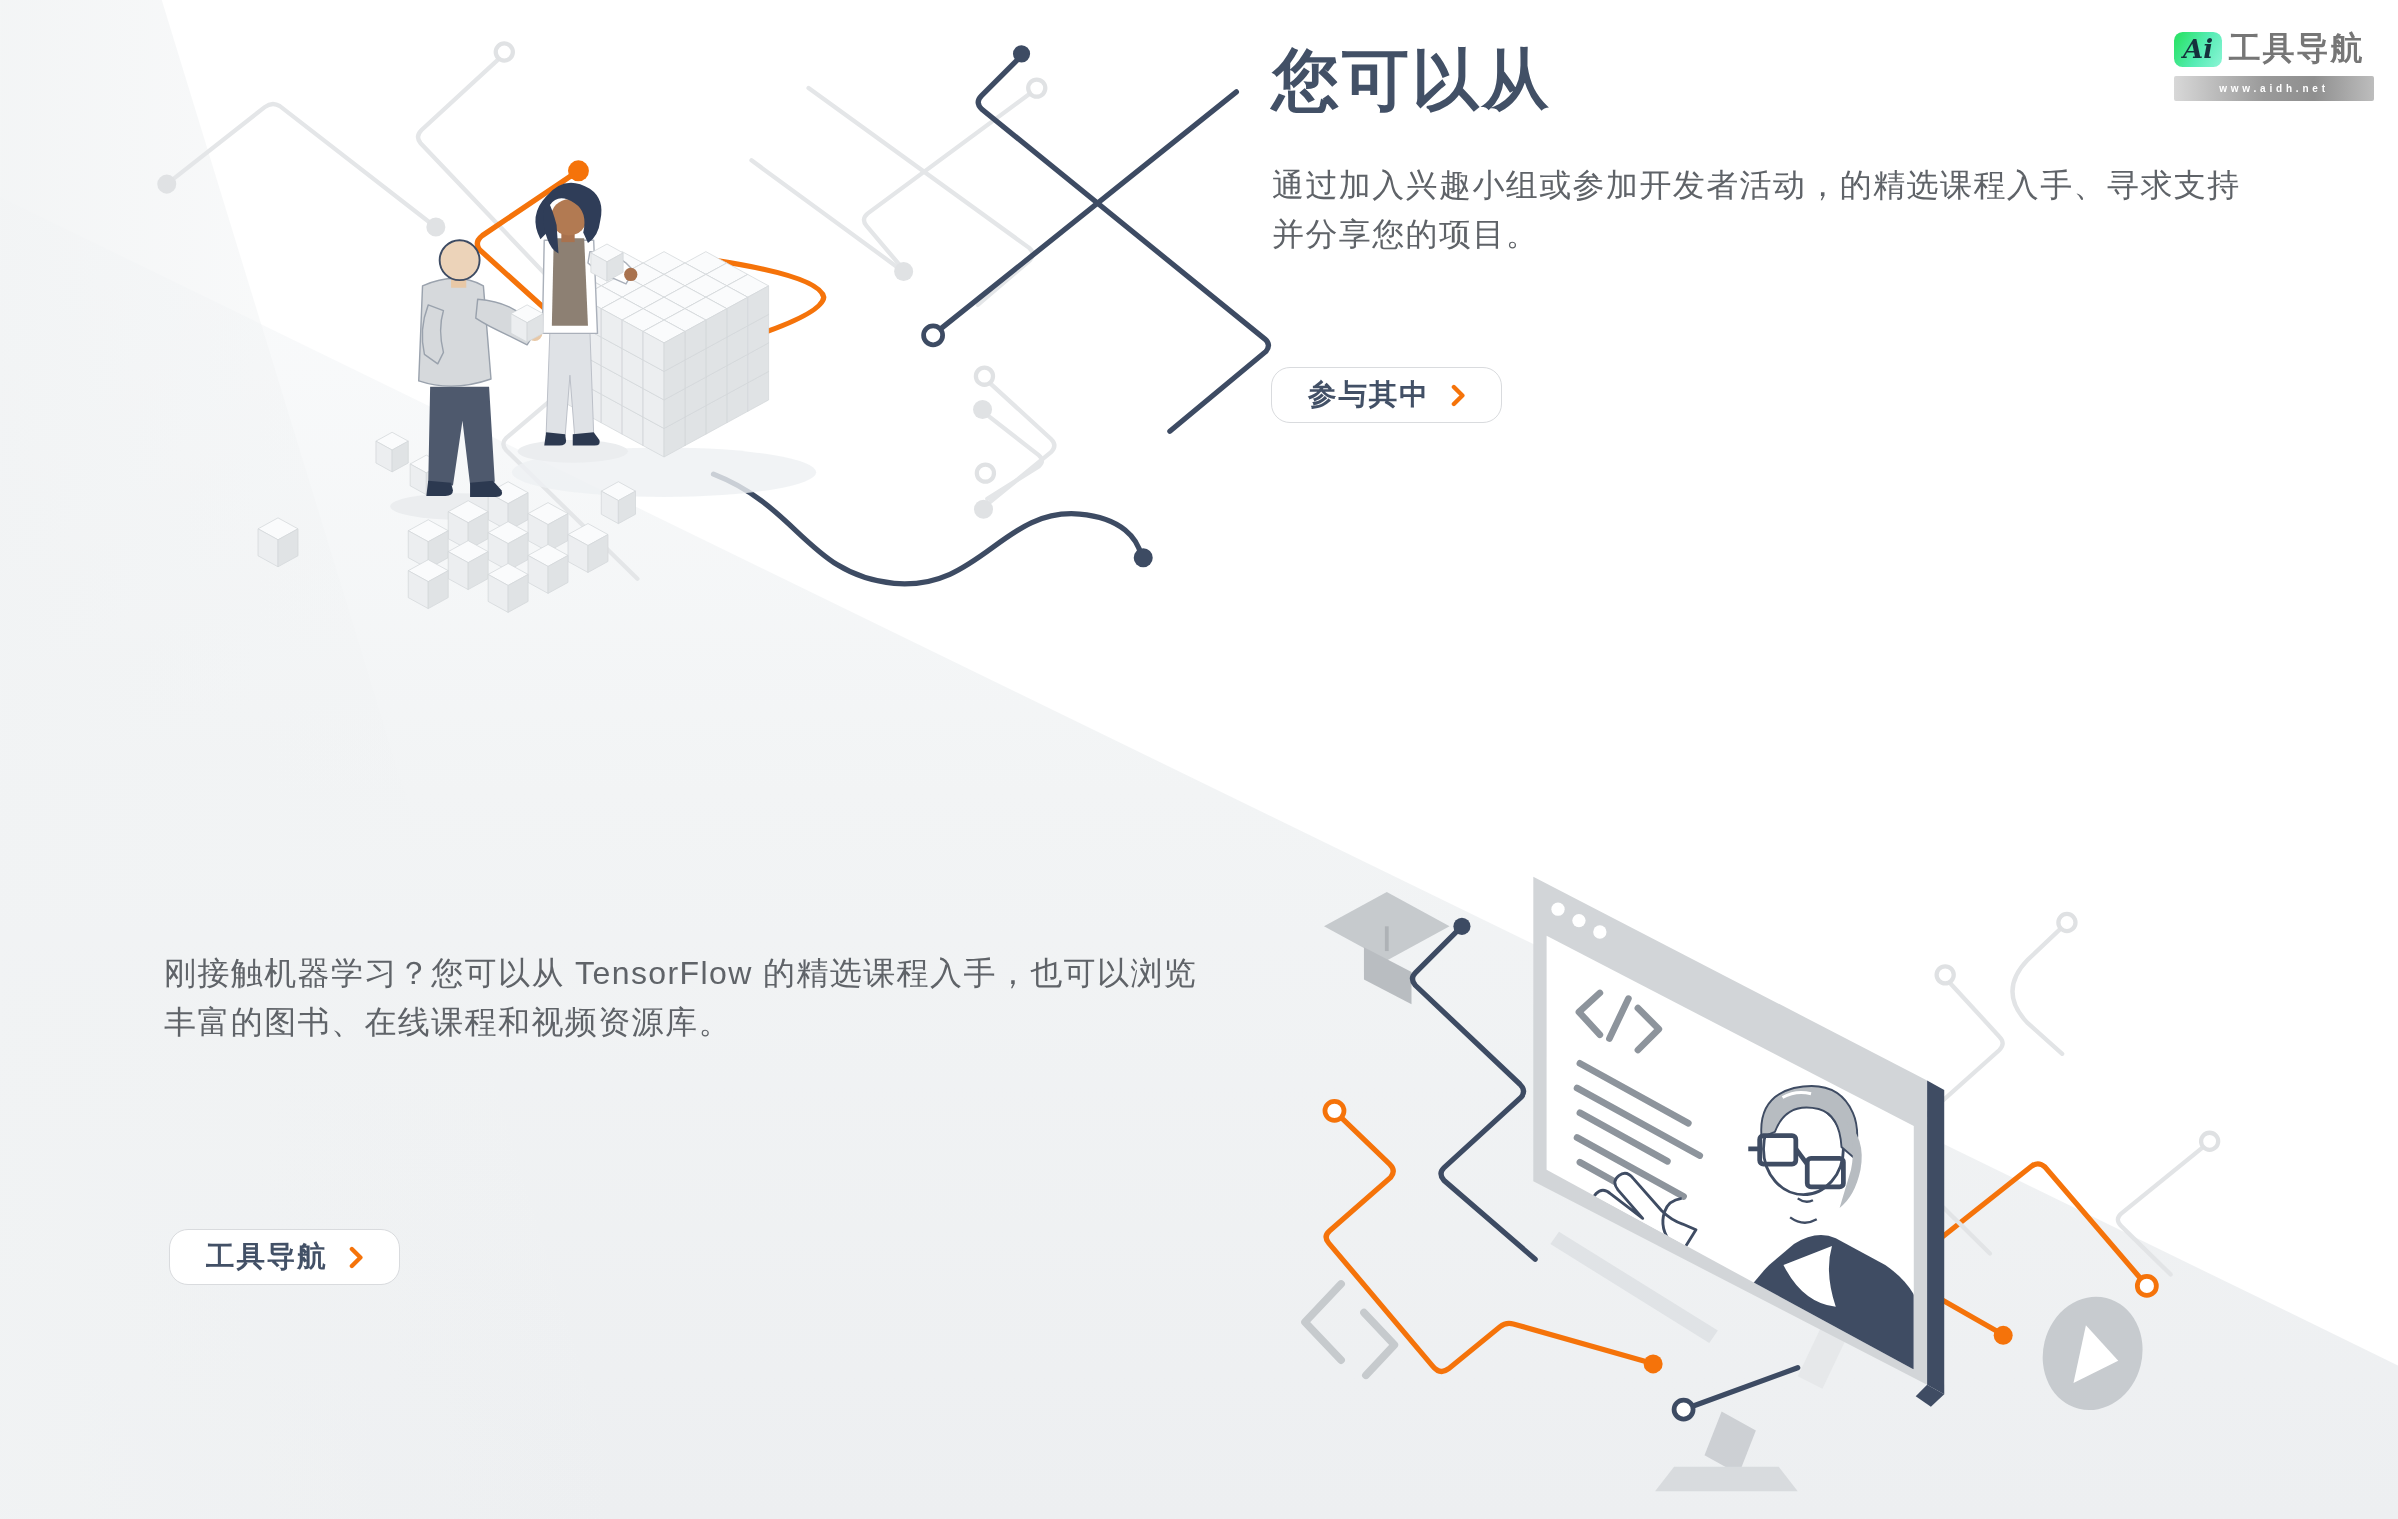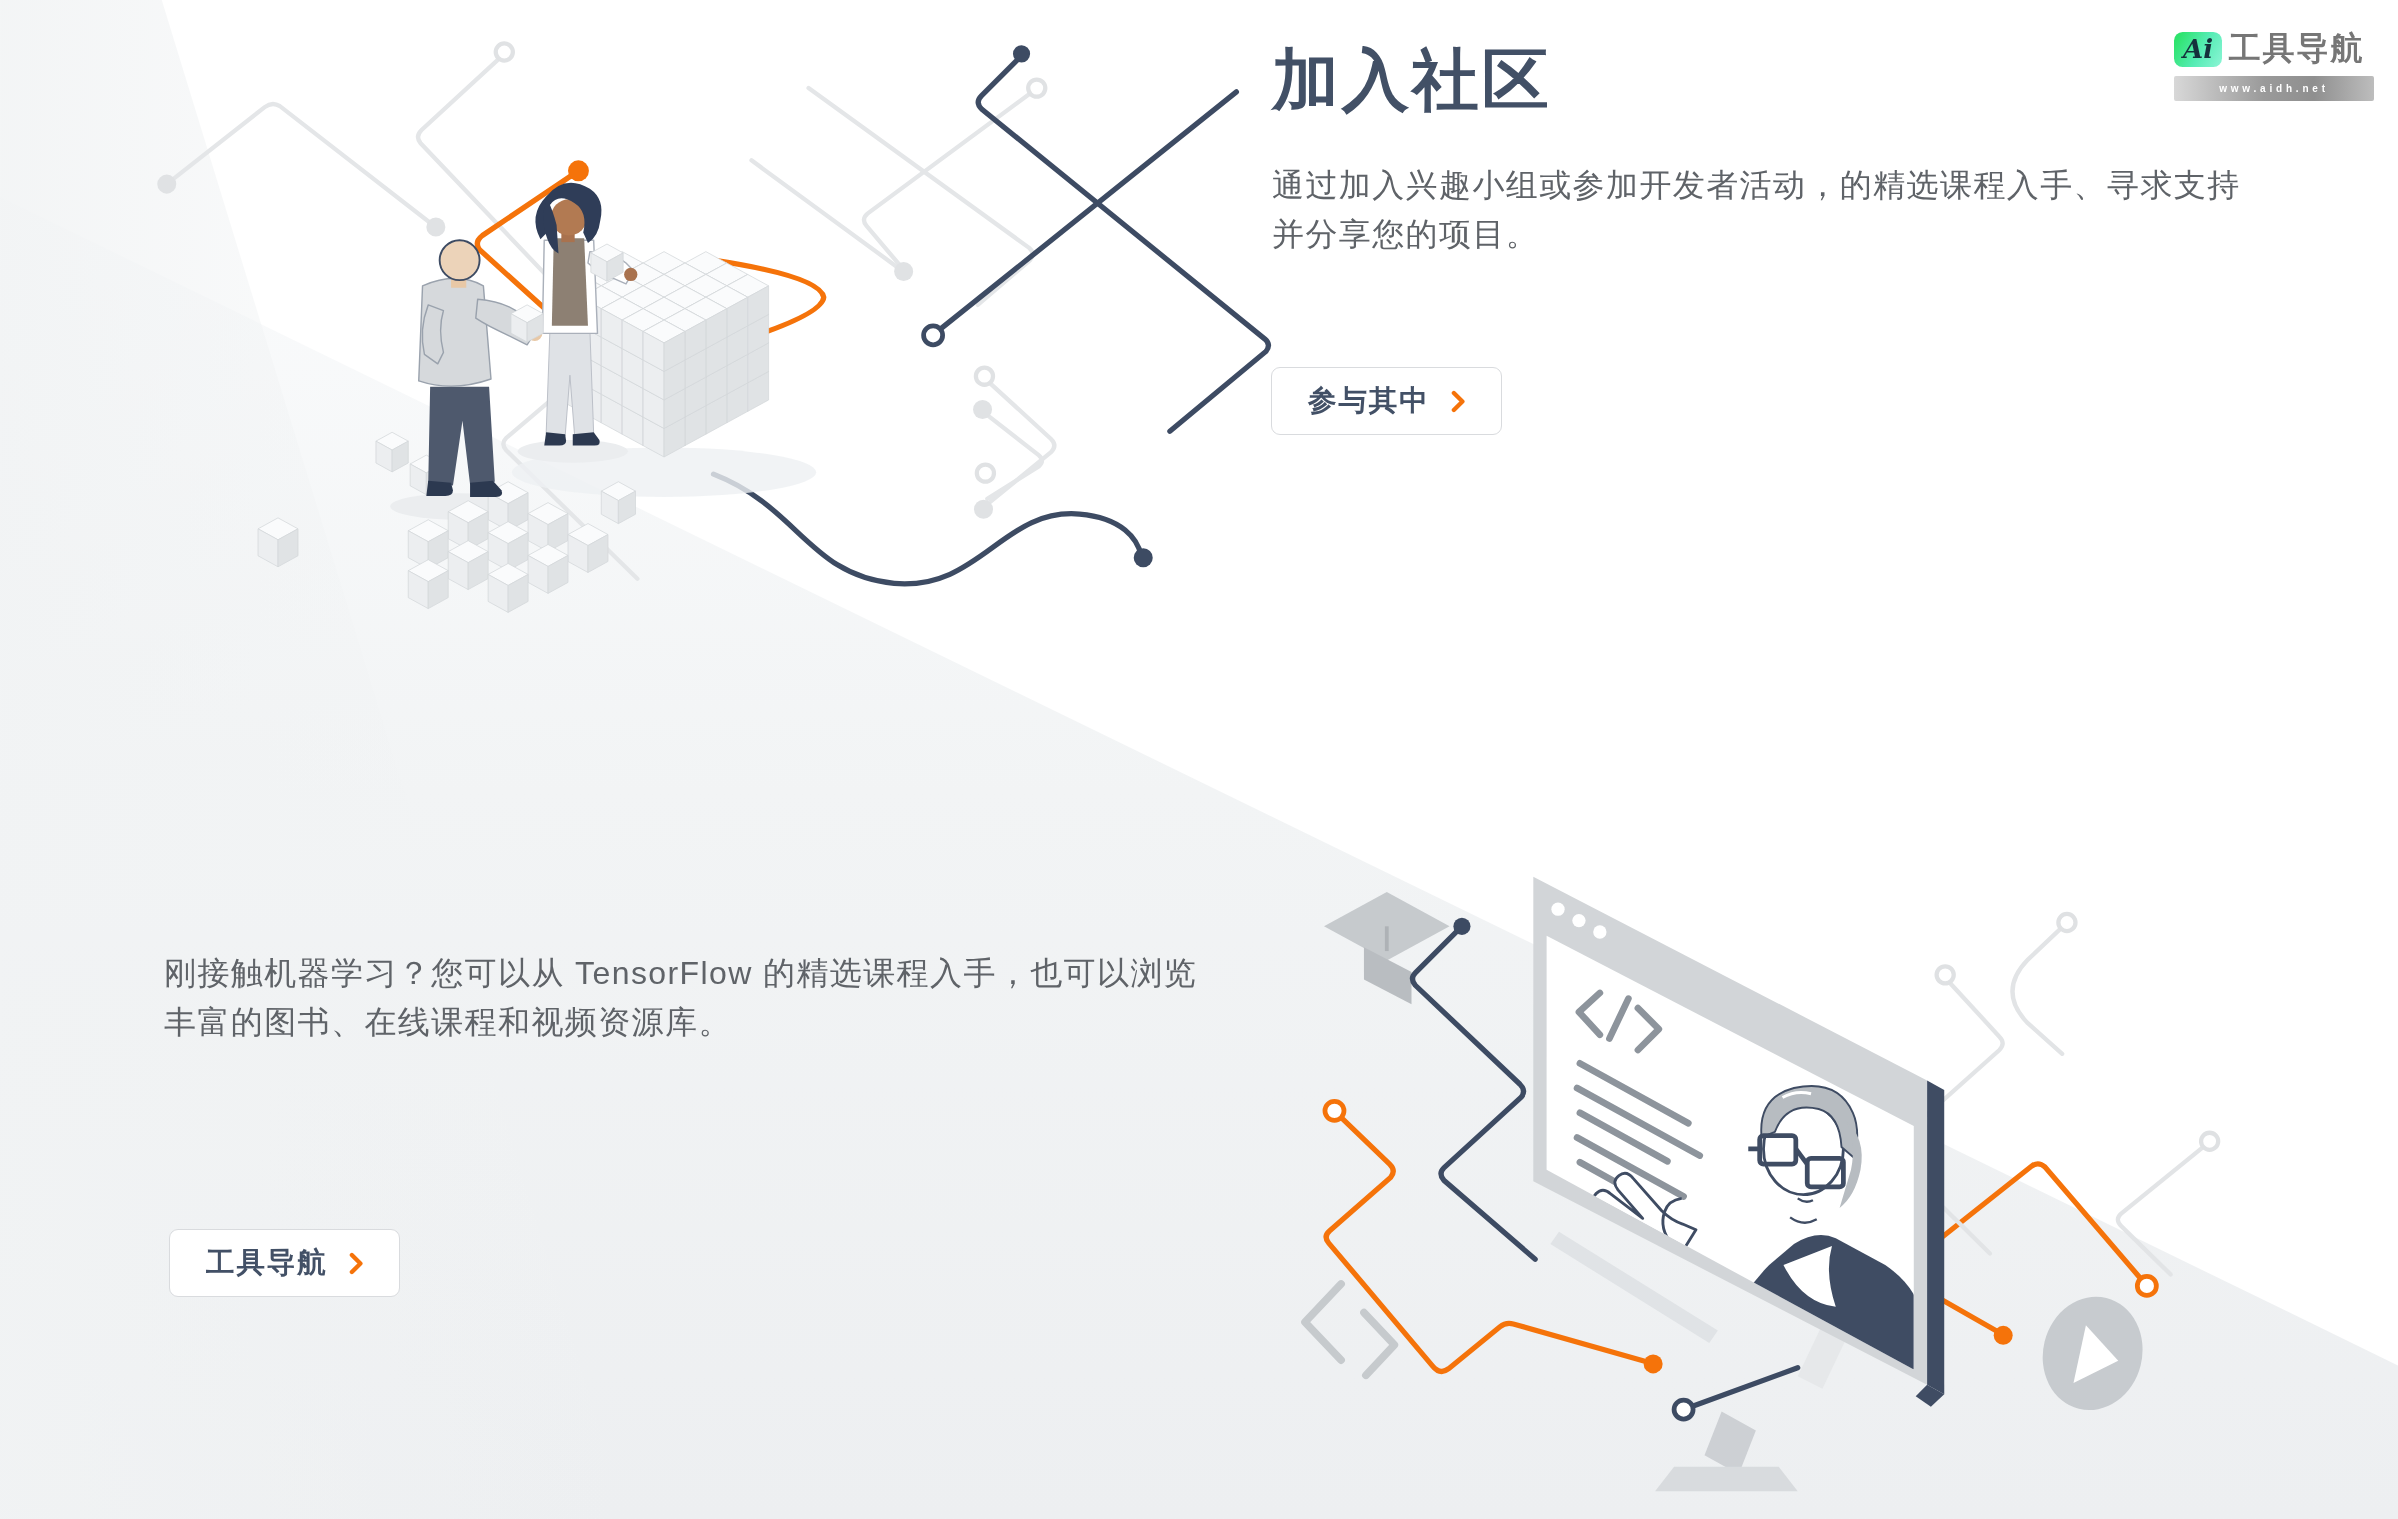--- a/index.html
+++ b/index.html
@@ -20,22 +20,22 @@
   }
   .copy p{
     margin:42px 0 0 0;font-size:32px;line-height:49px;color:#5f6368;
     letter-spacing:1.4px;
   }
   #copy-community{left:1272px;top:40px;width:980px}
   #copy-learn{left:164px;top:907px;width:1046px}
   
   .cta{
     position:absolute;display:flex;align-items:center;justify-content:center;
-    gap:21px;width:231px;height:68px;background:#ffffff;
-    border:1.9px solid #d9dbde;border-radius:9px;cursor:pointer;
+    gap:21px;width:231px;height:56px;background:#ffffff;
+    border:1.9px solid #d9dbde;border-radius:19px;cursor:pointer;
     font-family:"Liberation Sans",sans-serif;
   }
   .cta span.lbl{font-size:28.5px;font-weight:600;color:#425066;letter-spacing:1.9px}
   #btn-community{left:1271px;top:367px}
   #btn-learn{left:169px;top:1229px}
   
   #watermark{left:2174px;top:27px;width:200px;cursor:pointer}
   #watermark .row{display:flex;align-items:center;gap:6.7px}
   #watermark .wicon{
     width:48px;height:35px;border-radius:8.6px;flex:0 0 auto;
@@ -593,21 +593,21 @@
     </g>
   </g>
 
   <g>
     <polygon points="480,606 516,626 498,672 462,652" fill="#cdd0d4"></polygon>
     <polygon points="430,664 540,664 560,690 410,690" fill="#d8dbde"></polygon>
   </g>
 </svg>
 
 <section id="copy-community" class="copy">
-  <h1>加入社区</h1>
+  <h1>您可以从</h1>
   <p>通过加入兴趣小组或参加开发者活动，的精选课程入手、寻求支持并分享您的项目。</p>
 </section>
 <button id="btn-community" class="cta">
   <span class="lbl">参与其中</span>
   <svg width="14.3" height="23" viewBox="0 0 15 24">
     <path d="M3 3 L12 12 L3 21" fill="none" stroke="#f5730a" stroke-width="4.5" stroke-linecap="round" stroke-linejoin="round"></path>
   </svg>
 </button>
 
 <section id="copy-learn" class="copy">

